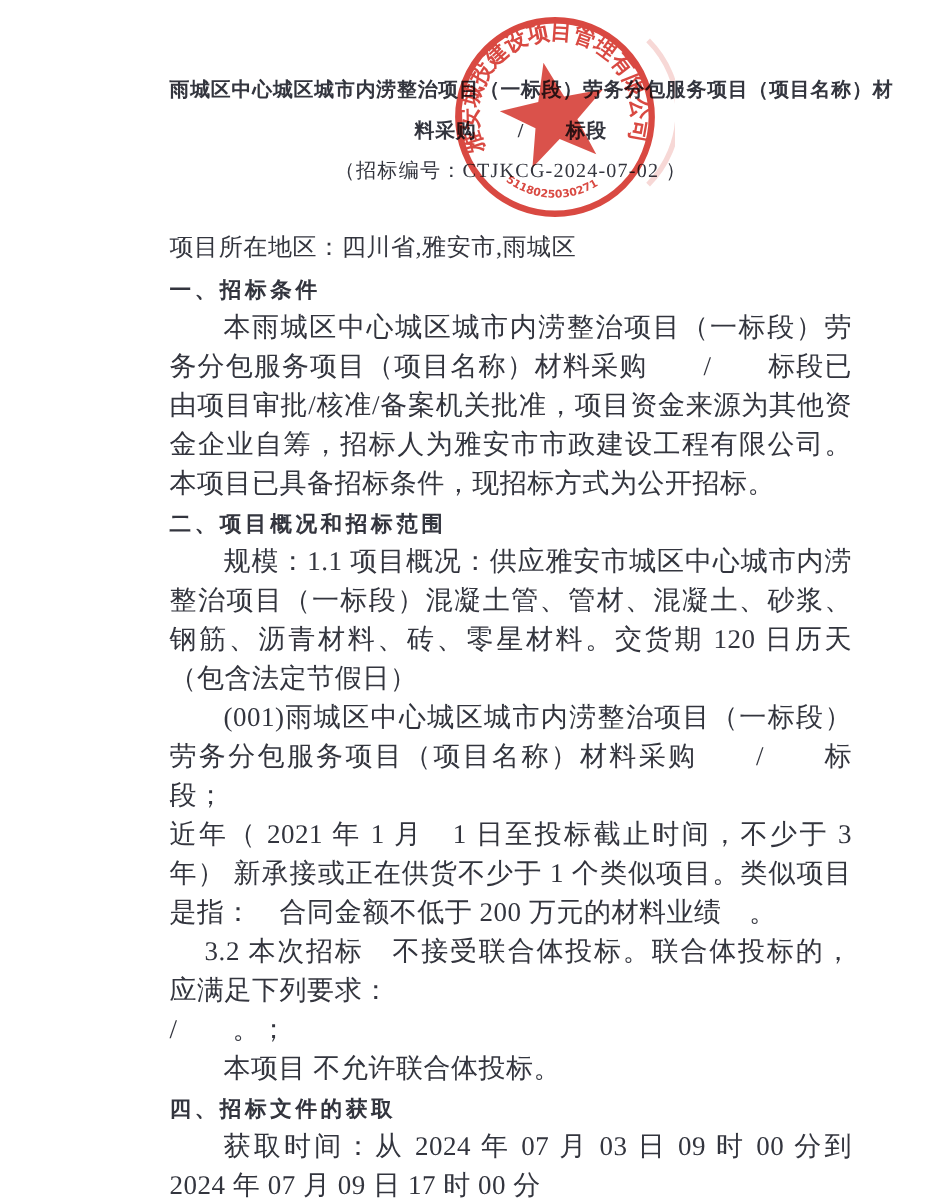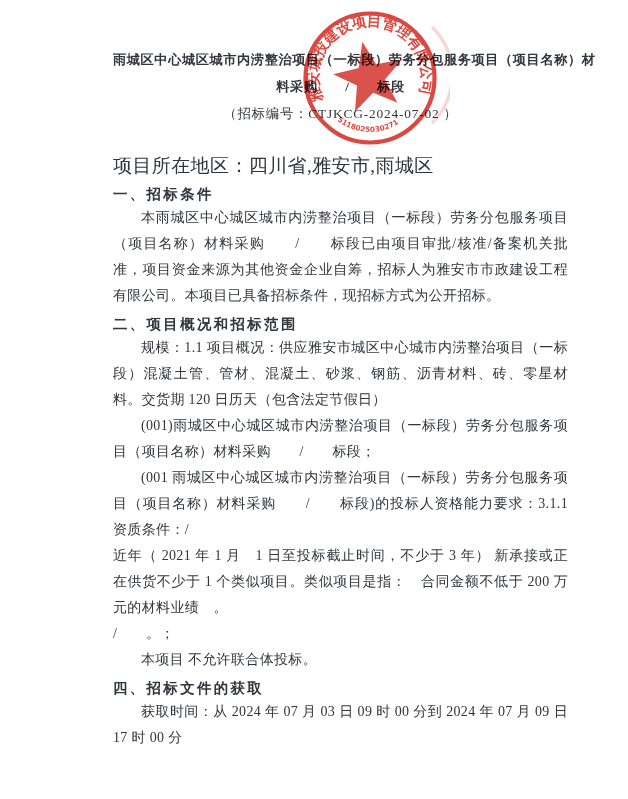--- a/index.html
+++ b/index.html
@@ -25,35 +25,35 @@
     white-space:nowrap;
   }
   .bid-no {
     text-align:center;
     font-size:13.4px;
     line-height:27px;
     letter-spacing:0.8px;
   }
   .loc {
     margin:26px 0 0 0;
-    font-size:19px;
+    font-size:16px;
     line-height:26px;
     letter-spacing:0.4px;
   }
   h2.sec {
     margin:4px 0 0 0;
     font-size:14.4px;
     font-weight:bold;
     line-height:22px;
     letter-spacing:2.4px;
     font-family:Liberation Serif, serif;
   }
   p.para {
     margin:0;
-    font-size:14px;
+    font-size:18px;
     line-height:26px;
     letter-spacing:0.35px;
     text-align:justify;
     text-justify:inter-ideograph;
   }
   .ind2 { text-indent:2em; }
   .ind1 { text-indent:1.3em; }
   .gap-top { margin-top:12px; }
   .em-it { }
 
@@ -92,22 +92,22 @@
 
     <p class="loc">项目所在地区：四川省,雅安市,雨城区</p>
 
     <h2 class="sec">一、招标条件</h2>
     <p class="para ind2">本雨城区中心城区城市内涝整治项目（一标段）劳务分包服务项目（项目名称）材料采购　　/　　标段已由项目审批/核准/备案机关批准，项目资金来源为其他资金企业自筹，招标人为雅安市市政建设工程有限公司。本项目已具备招标条件，现招标方式为公开招标。</p>
 
     <h2 class="sec">二、项目概况和招标范围</h2>
     <p class="para ind2">规模：1.1 项目概况：供应雅安市城区中心城市内涝整治项目（一标段）混凝土管、管材、混凝土、砂浆、钢筋、沥青材料、砖、零星材料。交货期 120 日历天（包含法定节假日）</p>
     <p class="para ind2">(001)雨城区中心城区城市内涝整治项目（一标段）劳务分包服务项目（项目名称）材料采购　　/　　标段；</p>
 
-    <p class="para ind2">(001 雨城区中心城区城市内涝整治项目（一标段）劳务分包服务项目（项目名称）材料采购　　/　　标段)的投标人资格能力要求：3.1.1 资质条件：/</p>
     <p class="para">近年（ 2021 年 1 月　1 日至投标截止时间，不少于 3 年） 新承接或正在供货不少于 1 个类似项目。类似项目是指：　合同金额不低于 200 万元的材料业绩　。</p>
+    <p class="para ind1 gap-top">3.2 本次招标　不接受联合体投标。联合体投标的，应满足下列要求：</p>
     <p class="para">/　　。；</p>
     <p class="para ind2"><span>本项目 </span><span class="em-it">不允许</span><span>联合体投标。</span></p>
 
     <h2 class="sec">四、招标文件的获取</h2>
     <p class="para ind2">获取时间：从 2024 年 07 月 03 日  09 时 00 分到 2024 年 07 月 09 日  17 时 00 分</p>
 
   </div>
 
   <div class="stamp">
     <svg width="160" height="160" viewBox="-80 -80 160 160">

